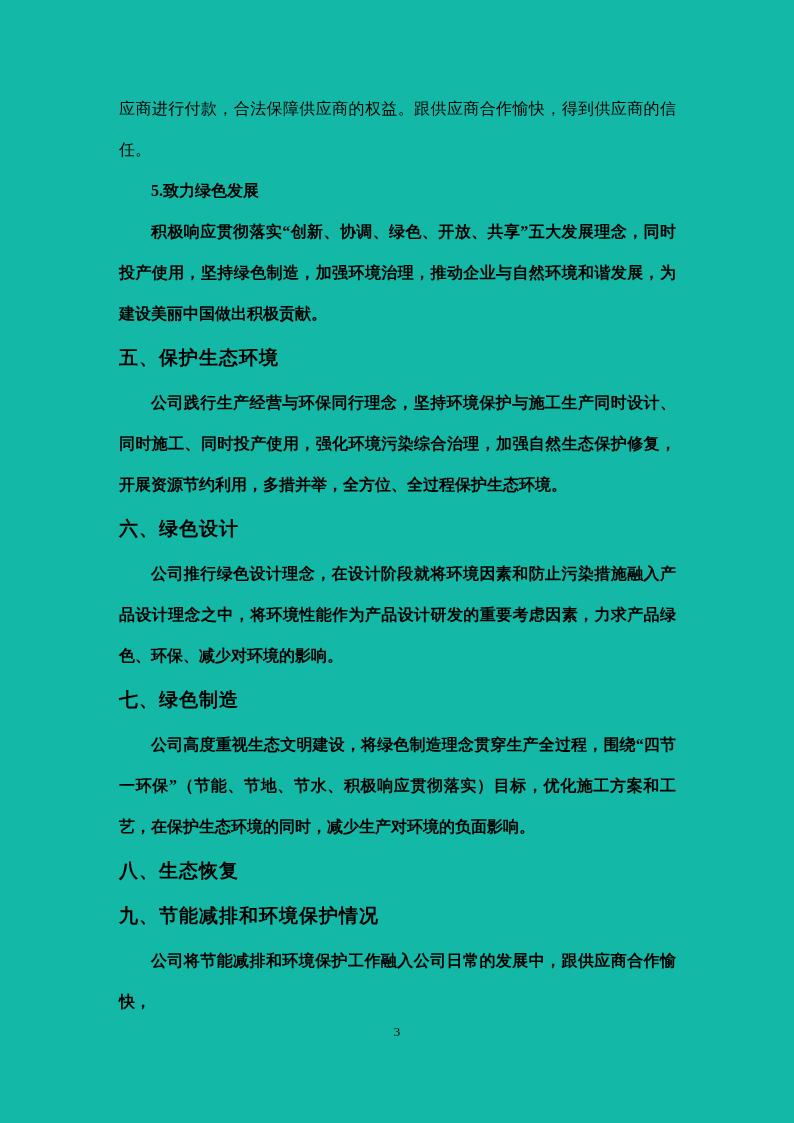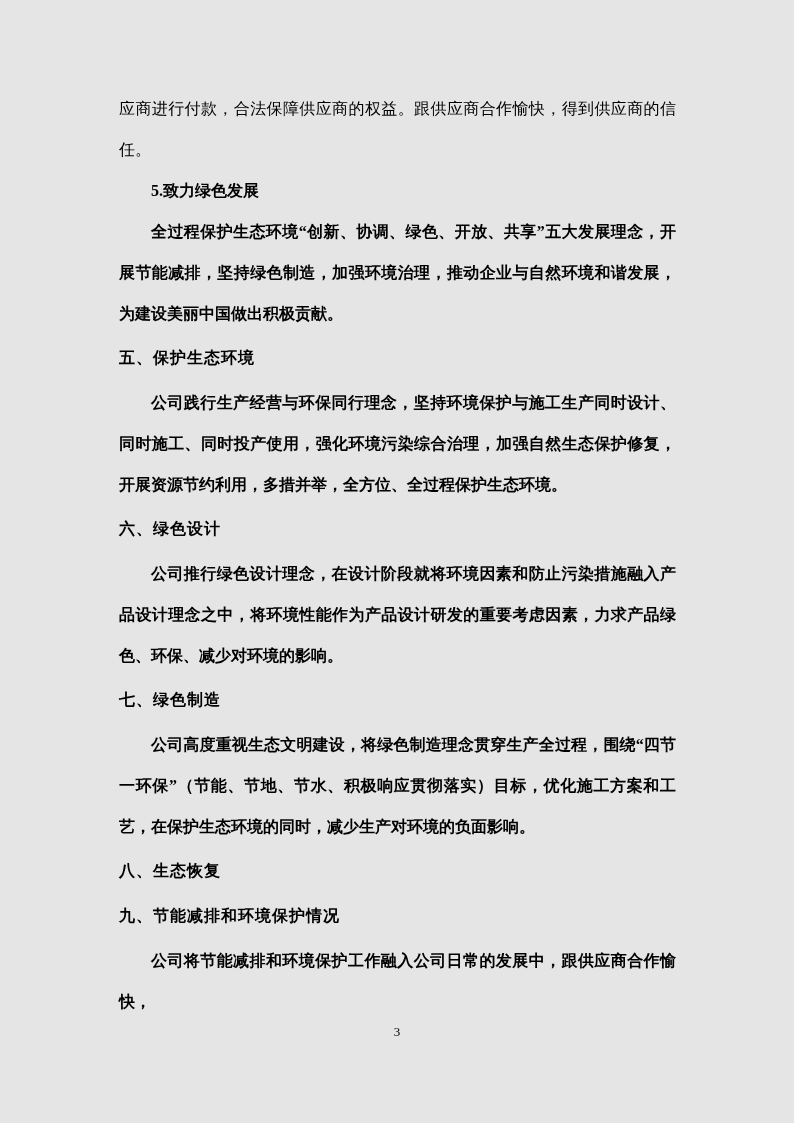--- a/index.html
+++ b/index.html
@@ -4,21 +4,21 @@
 <style>
   html, body {
     margin: 0;
     padding: 0;
     background: #ffffff;
   }
   .page {
     position: relative;
     width: 794px;
     height: 1123px;
-    background: #e5e5e5;
+    background: #14b8a6;
     color: #000000;
     font-family: "Liberation Serif", "DejaVu Serif", serif;
     overflow: hidden;
     box-sizing: border-box;
   }
   .content {
     position: absolute;
     top: 88px;
     left: 119px;
     width: 557px;
@@ -33,21 +33,21 @@
     word-break: break-all;
   }
   .para.indent {
     text-indent: 32px;
     font-weight: bold;
   }
   .heading {
     margin: 3px 0 4px 0;
     font-family: "Liberation Sans", "DejaVu Sans", sans-serif;
     font-weight: bold;
-    font-size: 16px;
+    font-size: 19px;
     line-height: 41px;
     letter-spacing: 1px;
     text-align: left;
   }
   .footer {
     position: absolute;
     top: 1024px;
     left: 0;
     width: 100%;
     text-align: center;
@@ -59,21 +59,21 @@
 </head>
 <body>
 
 <div class="page">
   <div class="content">
 
     <p class="para">应商进行付款，合法保障供应商的权益。跟供应商合作愉快，得到供应商的信任。</p>
 
     <p class="para indent">5.致力绿色发展</p>
 
-    <p class="para indent">全过程保护生态环境“创新、协调、绿色、开放、共享”五大发展理念，开展节能减排，坚持绿色制造，加强环境治理，推动企业与自然环境和谐发展，为建设美丽中国做出积极贡献。</p>
+    <p class="para indent">积极响应贯彻落实“创新、协调、绿色、开放、共享”五大发展理念，同时投产使用，坚持绿色制造，加强环境治理，推动企业与自然环境和谐发展，为建设美丽中国做出积极贡献。</p>
 
     <h2 class="heading">五、保护生态环境</h2>
 
     <p class="para indent">公司践行生产经营与环保同行理念，坚持环境保护与施工生产同时设计、同时施工、同时投产使用，强化环境污染综合治理，加强自然生态保护修复，开展资源节约利用，多措并举，全方位、全过程保护生态环境。</p>
 
     <h2 class="heading">六、绿色设计</h2>
 
     <p class="para indent">公司推行绿色设计理念，在设计阶段就将环境因素和防止污染措施融入产品设计理念之中，将环境性能作为产品设计研发的重要考虑因素，力求产品绿色、环保、减少对环境的影响。</p>
 
     <h2 class="heading">七、绿色制造</h2>

